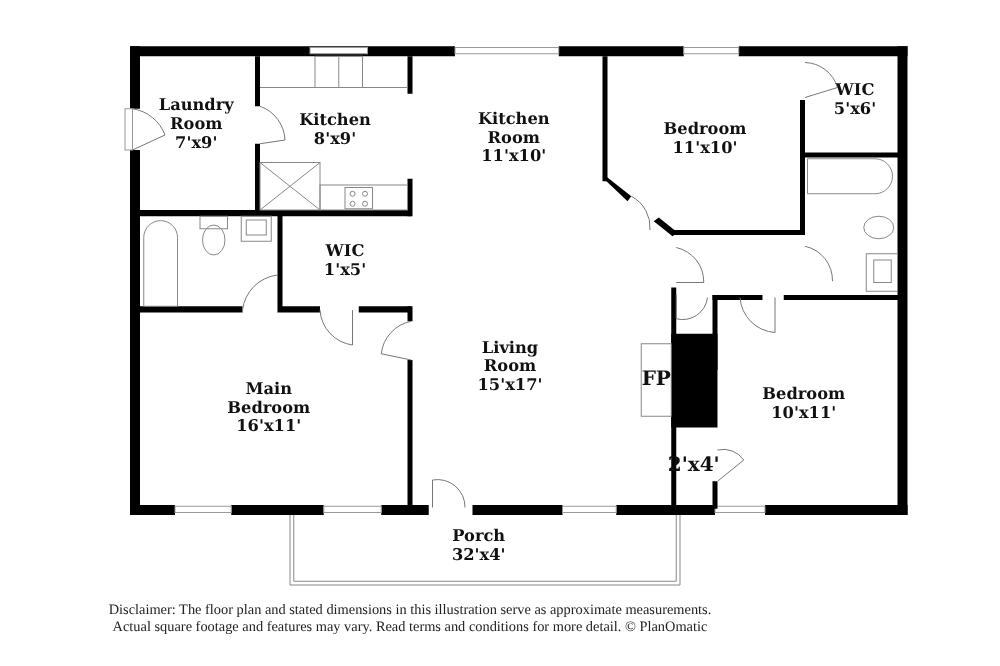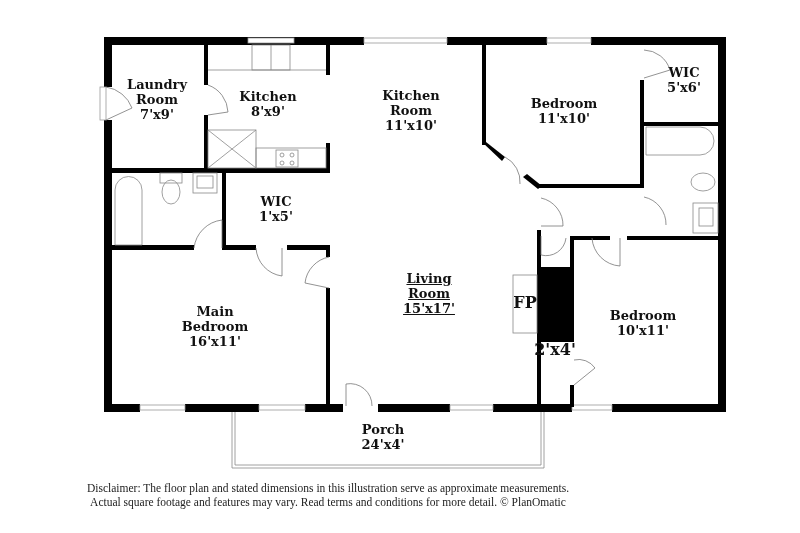--- a/index.html
+++ b/index.html
@@ -141,35 +141,35 @@
 </div>
 <div class="lbl" style="left:276px;top:194px;">
   <div>WIC</div>
   <div>1'x5'</div>
 </div>
 <div class="lbl" style="left:215px;top:304px;">
   <div>Main</div>
   <div>Bedroom</div>
   <div>16'x11'</div>
 </div>
-<div class="lbl" style="left:429px;top:271px;text-decoration:underline;">
+<div class="lbl" style="left:408px;top:271px;">
   <div>Living</div>
   <div>Room</div>
   <div>15'x17'</div>
 </div>
 <div class="lbl" style="left:643px;top:308px;">
   <div>Bedroom</div>
   <div>10'x11'</div>
 </div>
-<div class="lbl small" style="left:555px;top:344px;">
+<div class="lbl small" style="left:555px;top:366px;">
   <div>2'x4'</div>
 </div>
 <div class="lbl" style="left:383px;top:422px;">
   <div>Porch</div>
-  <div>24'x4'</div>
+  <div>32'x4'</div>
 </div>
 <div class="lbl small" style="left:525px;top:297px;">
   <div>FP</div>
 </div>
 
 <div class="disclaimer">
   <div>Disclaimer: The floor plan and stated dimensions in this illustration serve as approximate measurements.</div>
   <div>Actual square footage and features may vary. Read terms and conditions for more detail. © PlanOmatic</div>
 </div>
 

